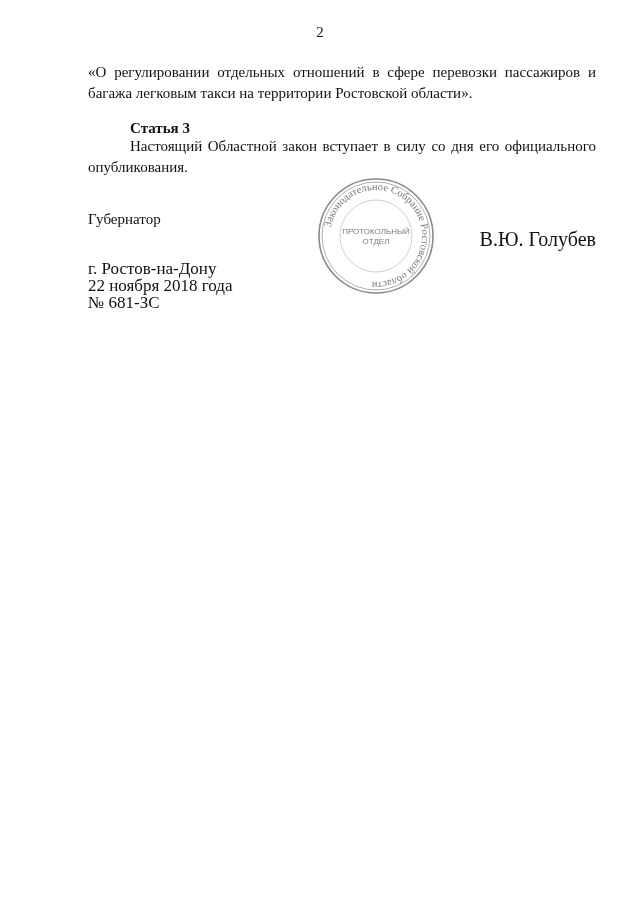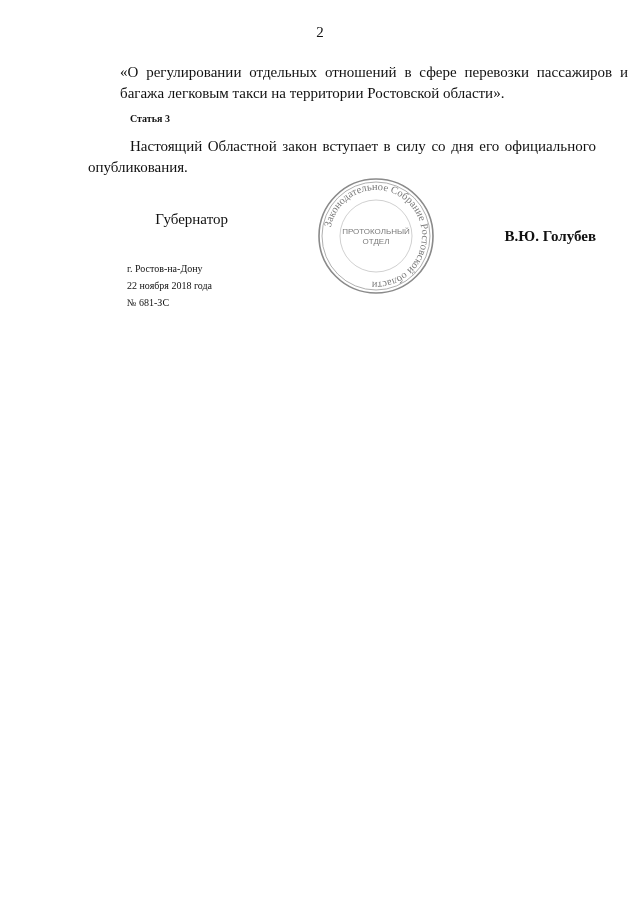--- a/index.html
+++ b/index.html
@@ -1,25 +1,25 @@
 <!DOCTYPE html>
 <html><head>
   <meta charset="utf-8">
   <style>
     html, body { margin: 0; padding: 0; background: #ffffff; }
     body { width: 640px; height: 905px; position: relative; overflow: hidden;
            font-family: "Liberation Serif", serif; color: #111; }
     .page-num { position: absolute; top: 24px; left: 0; width: 640px; text-align: center; font-size: 15px; }
     .para { position: absolute; left: 88px; width: 508px; font-size: 15px; line-height: 21px; text-align: justify; }
-    .para1 { top: 62px; margin-left: 32px; }
-    .heading { position: absolute; left: 130px; top: 113px; font-size: 10px; font-weight: bold; font-family: Liberation Serif, serif; }
+    .para1 { top: 62px; }
+    .heading { position: absolute; left: 130px; top: 120px; font-size: 15px; font-weight: bold; font-family: Liberation Serif, serif; }
     .para2 { top: 136px; text-indent: 42px; font-family: Liberation Serif, serif; }
-    .sign-title { position: absolute; left: 88px; top: 210px; width: 140px; text-align: right; font-size: 15px; line-height: 18px; }
-    .sign-name { position: absolute; right: 44px; top: 228px; font-size: 15px; font-weight: bold; }
-    .place { position: absolute; left: 88px; top: 260px; font-size: 10px; line-height: 17px; margin-left: 39px; }
+    .sign-title { position: absolute; left: 88px; top: 210px; width: 140px; text-align: left; font-size: 15px; line-height: 18px; }
+    .sign-name { position: absolute; right: 44px; top: 228px; font-size: 20px; }
+    .place { position: absolute; left: 88px; top: 260px; font-size: 17px; line-height: 17px; }
     .stamp { position: absolute; left: 316px; top: 177px; width: 120px; height: 118px; }
   </style>
 </head>
 <body>
 
 <div class="page-num">2</div>
 
 <div class="para para1">«О регулировании отдельных отношений в сфере перевозки пассажиров и багажа легковым такси на территории Ростовской области».</div>
 
 <div class="heading">Статья 3</div>

